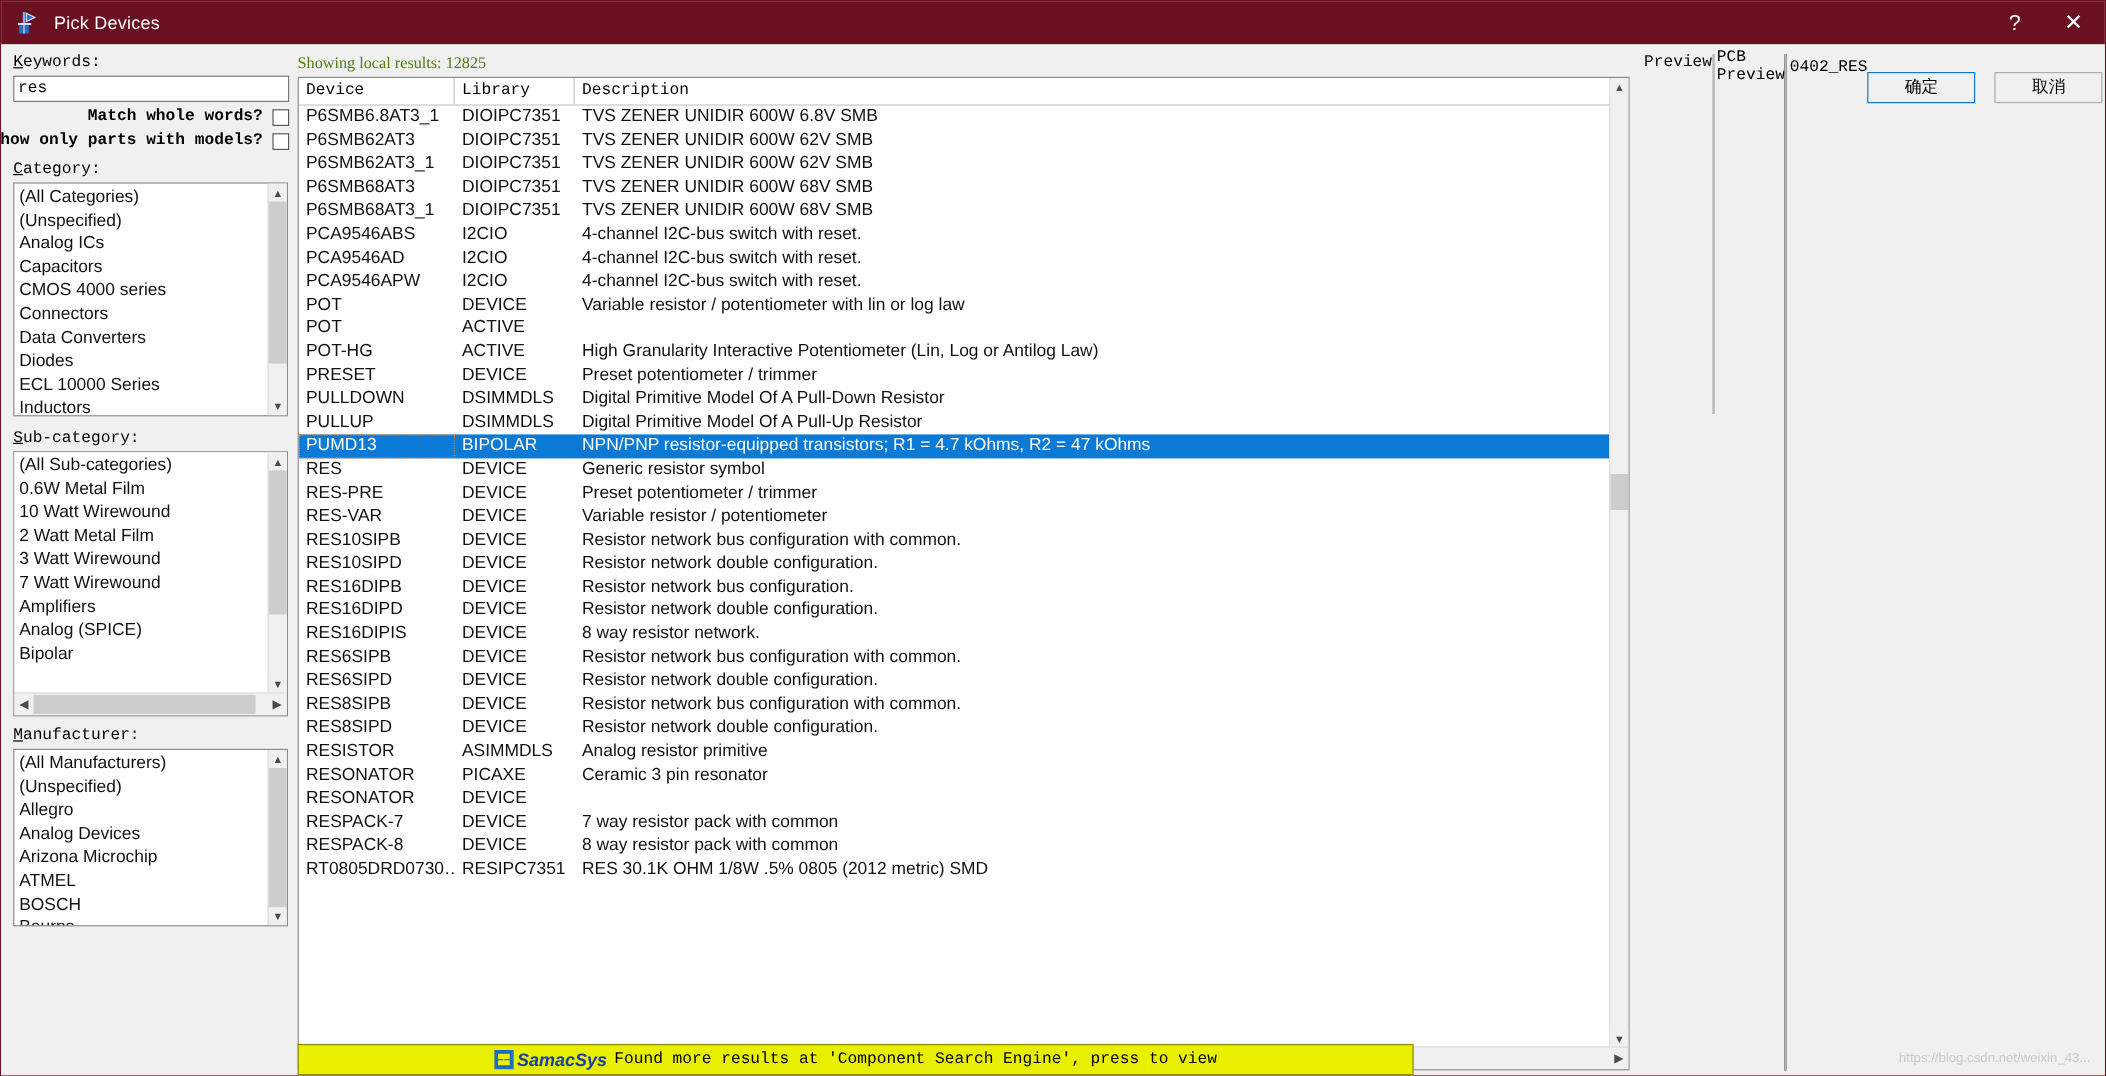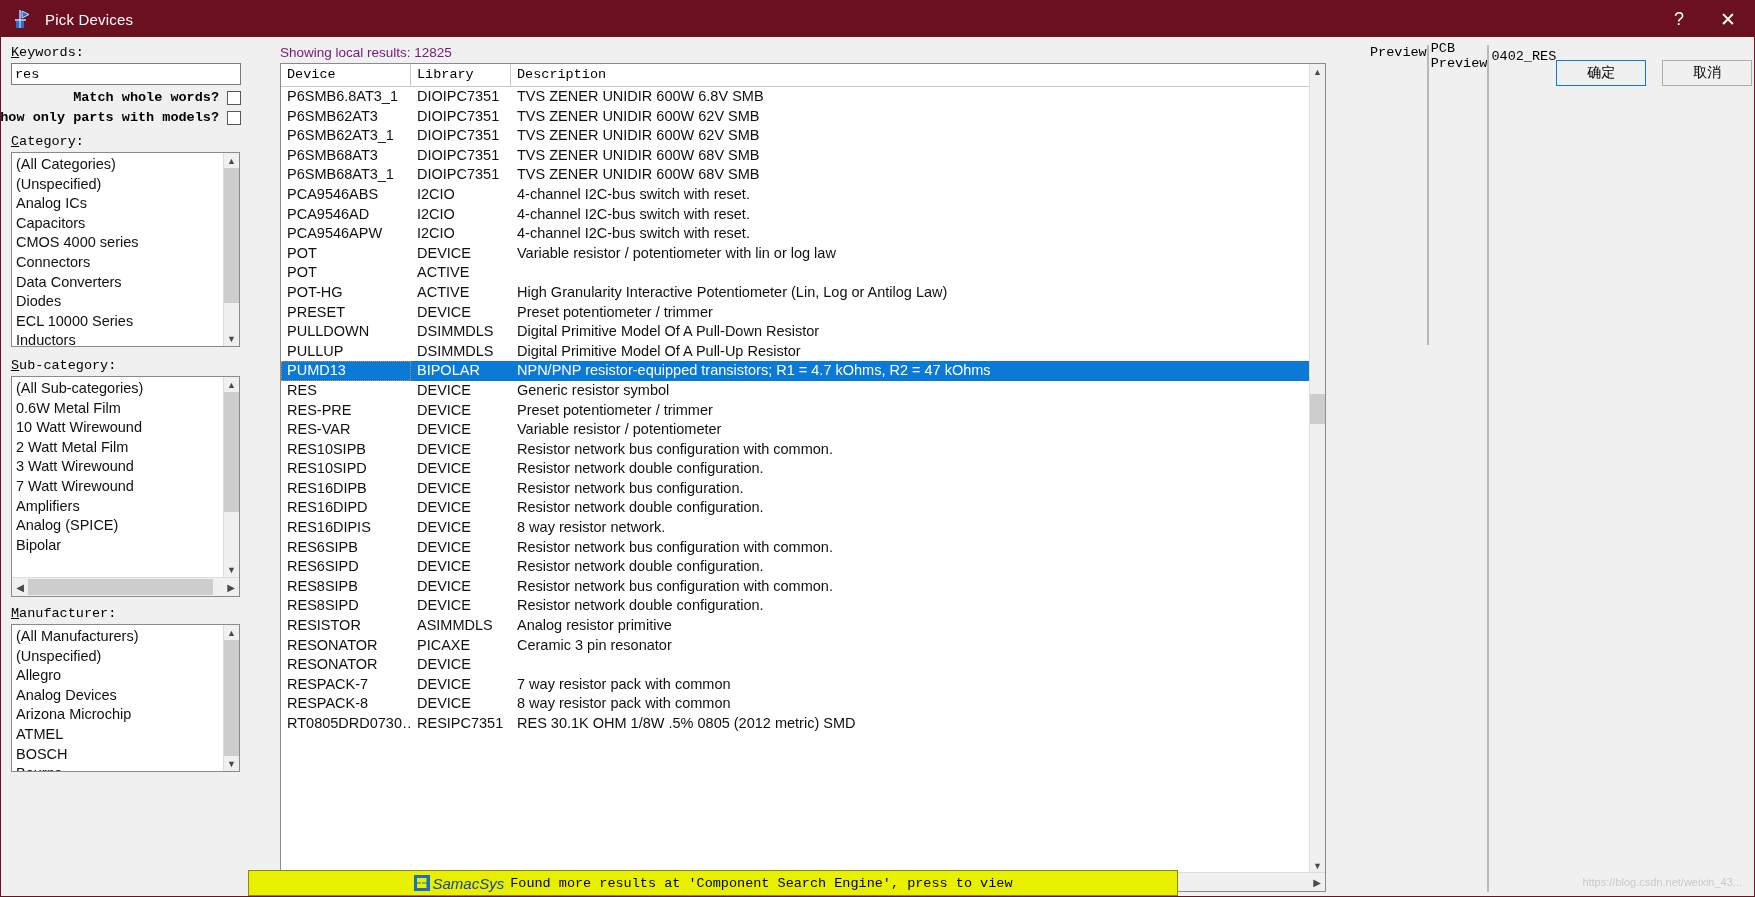--- a/index.html
+++ b/index.html
@@ -58,21 +58,20 @@
   .winbtn.help { font-size: 18px; }
   .winbtn.close { font-size: 19px; width: 52px;}
 
   
   .body {
     flex: 1;
     display: flex;
     padding: 0;
     background: #f0f0f0;
     position: relative;
-    gap: 32px;
   }
 
   
   .left-col {
     width: 243px;
     flex: none;
     padding: 8px 4px 4px 10px;
     box-sizing: border-box;
     display: flex;
     flex-direction: column;
@@ -184,23 +183,23 @@
   
   .center-col {
     flex: 1;
     padding: 8px 6px 4px 4px;
     box-sizing: border-box;
     display: flex;
     flex-direction: column;
     min-width: 0;
   }
   .showing {
-    font-family: Liberation Sans, sans-serif;
+    font-family: Liberation Serif, serif;
     font-size: 13.5px;
-    color: #701a75;
+    color: #4d7c0f;
     margin-bottom: 3px;
     white-space: nowrap;
   }
   .table-wrap {
     flex: 1;
     border: 1px solid #8a8a8a;
     background: #ffffff;
     position: relative;
     overflow: hidden;
     min-height: 0;
@@ -365,21 +364,21 @@
   .banner .logo-mark::after {
     content: "";
     position: absolute;
     left: 3px; top: 3px; width: 10px; height: 10px;
     background: #e8f000;
     clip-path: polygon(0 0, 100% 0, 100% 45%, 45% 45%, 45% 55%, 100% 55%, 100% 100%, 0 100%, 0 55%, 55% 55%, 55% 45%, 0 45%);
   }
   .banner .logo-text {
     font-family: "Liberation Sans", sans-serif;
     font-size: 15px;
-    font-weight: normal;
+    font-weight: bold;
     color: #1a3f9e;
     font-style: italic;
   }
   .banner .banner-text {
     font-family: "Liberation Mono", monospace;
     font-size: 13.5px;
     color: #000;
     white-space: nowrap;
   }
 

